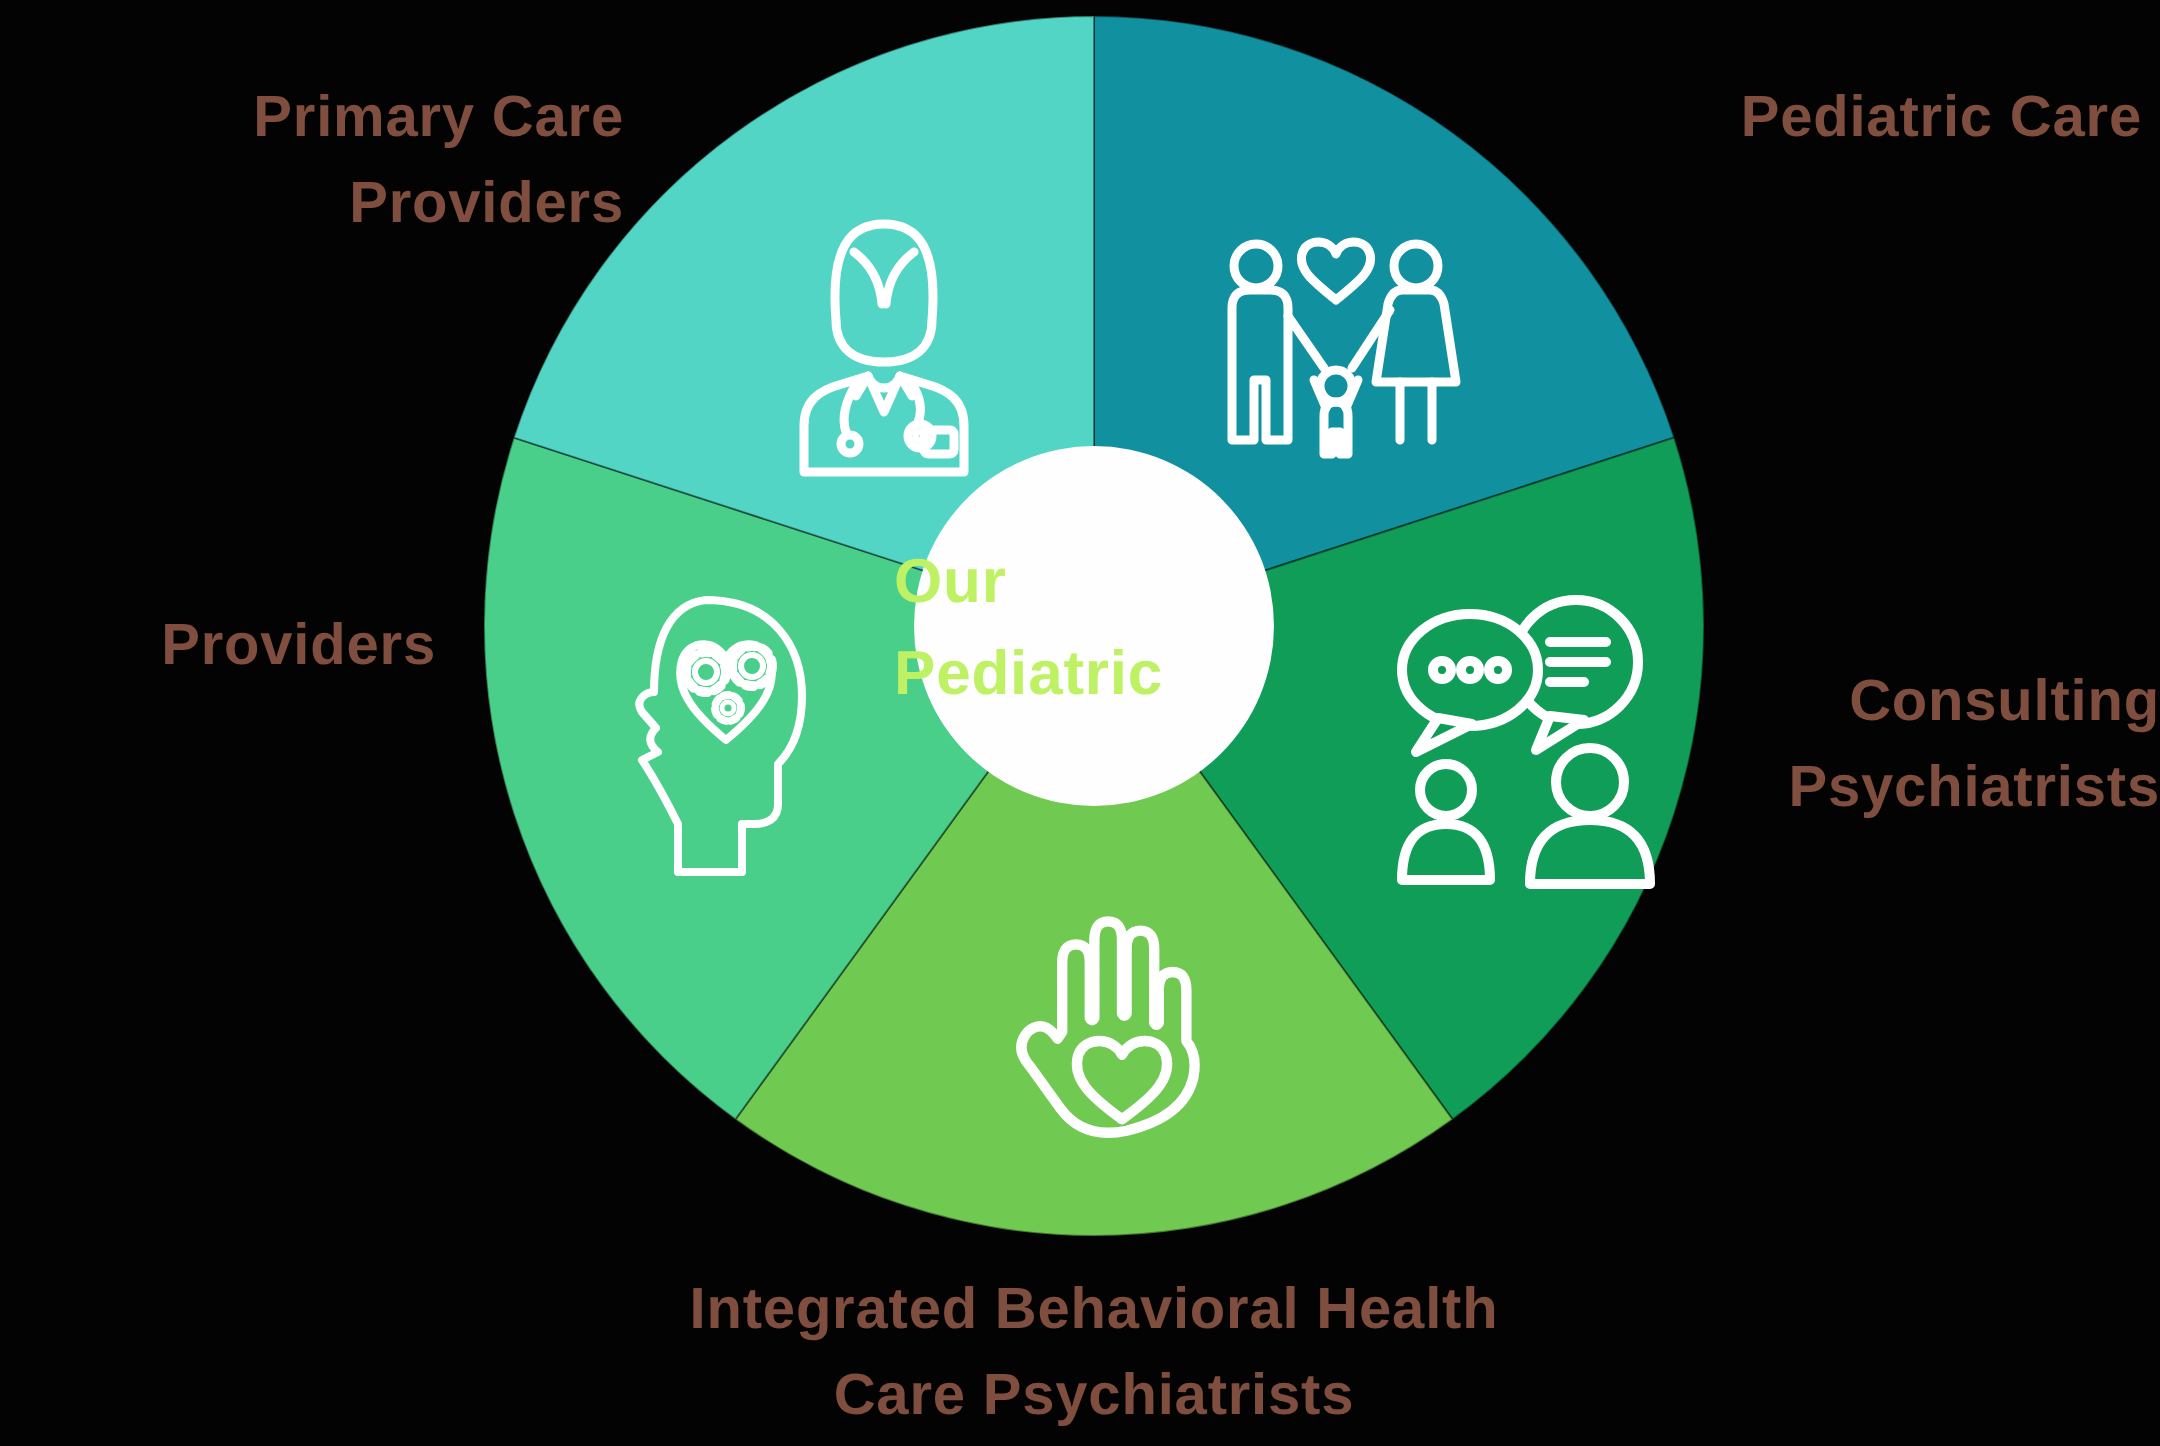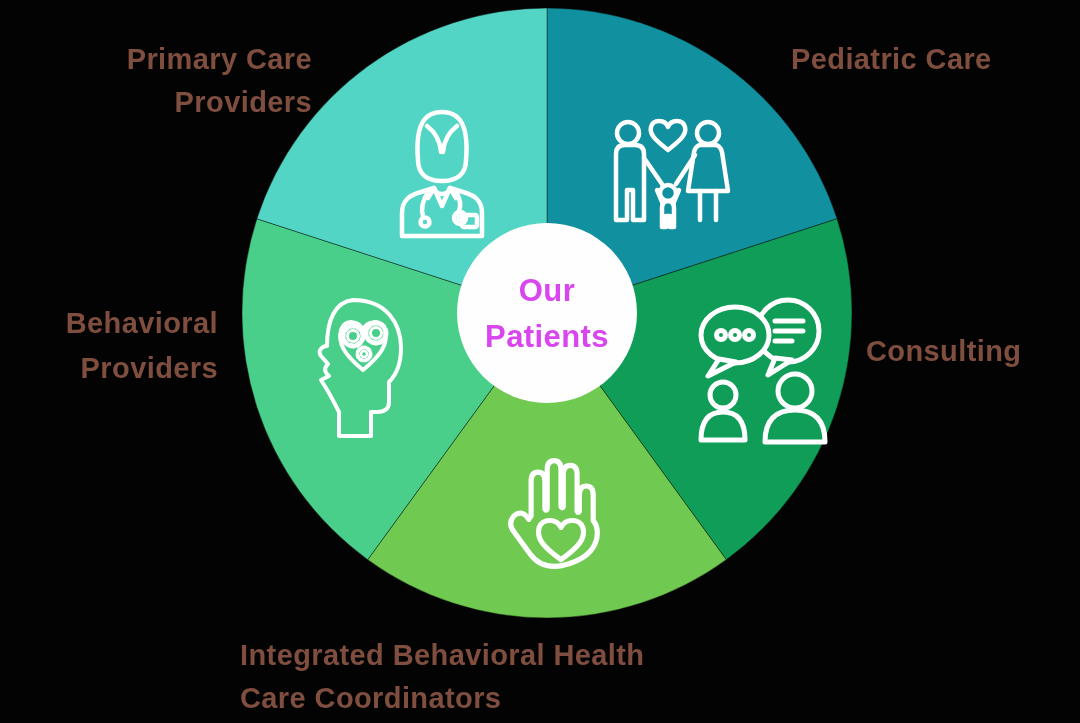--- a/index.html
+++ b/index.html
@@ -8,26 +8,26 @@
     background:#030303;
     font-family:"Liberation Sans","DejaVu Sans",sans-serif;
   }
   .seg-label{
     position:absolute;
     font-size:29px;font-weight:700;line-height:43px;letter-spacing:.4px;
     color:#7f4e3e;
   }
   .seg-label span{display:block;}
   .align-right{text-align:right;}
-  .align-left{text-align:left;}
-  .align-center{}
+  .align-left{text-align:right;}
+  .align-center{text-align:center;}
   #center-label{
-    position:absolute;left:447px;top:268px;width:200px;text-align:center;
+    position:absolute;left:447px;top:268px;width:200px;
     font-size:31px;font-weight:700;line-height:46px;letter-spacing:.4px;
-    color:#d946ef;
+    color:#bef264;
   }
   #center-label span{display:block;}
   svg{position:absolute;left:0;top:0;}
 </style>
 </head>
 <body>
 
 <div id="stage">
 
   <svg width="1080" height="723" viewBox="0 0 1080 723">
@@ -106,30 +106,30 @@
     <span>Primary Care</span>
     <span>Providers</span>
   </div>
 
   <div class="seg-label align-left" style="left:791px;top:38px;width:280px;">
     <span>Pediatric Care</span>
   </div>
 
   <div class="seg-label align-left" style="left:866px;top:330px;width:214px;">
     <span>Consulting</span>
+    <span>Psychiatrists</span>
   </div>
 
   <div class="seg-label align-right" style="left:0px;top:301px;width:218px;line-height:45px;">
-    <span>Behavioral</span>
     <span>Providers</span>
   </div>
 
   <div class="seg-label align-center" style="left:240px;top:634px;width:614px;">
     <span>Integrated Behavioral Health</span>
-    <span>Care Coordinators</span>
+    <span>Care Psychiatrists</span>
   </div>
 
   <div id="center-label">
     <span>Our</span>
-    <span>Patients</span>
+    <span>Pediatric</span>
   </div>
 
 </div>
 
 </body></html>

